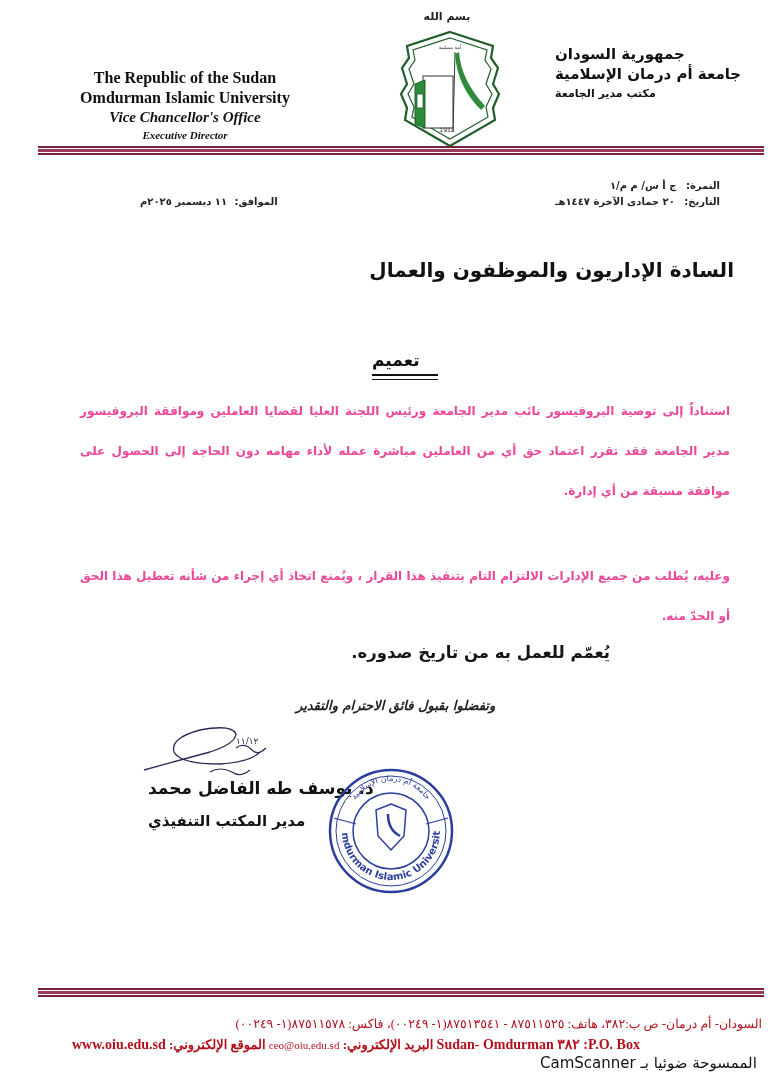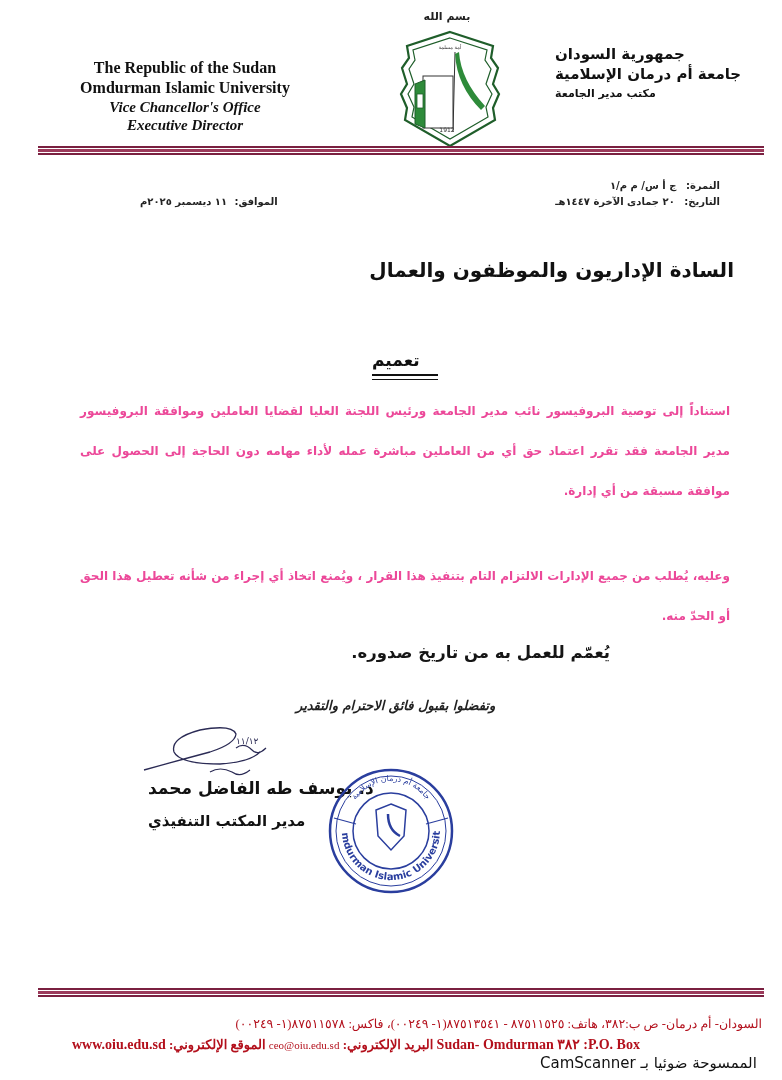--- a/index.html
+++ b/index.html
@@ -4,24 +4,24 @@
   <style>
     html, body { margin: 0; padding: 0; }
     body {
       width: 782px; height: 1080px; background: #ffffff; position: relative; overflow: hidden;
       font-family: "DejaVu Sans", sans-serif; color: #111;
     }
     .abs { position: absolute; }
 
     
     .hdr-en { left: 60px; top: 58px; width: 250px; text-align: center; font-family: "Liberation Serif", serif; font-weight: bold; color: #111; }
-    .hdr-en .l1 { font-size: 16px; line-height: 20px; }
+    .hdr-en .l1 { font-size: 16px; line-height: 20px; margin-top: 10px; }
     .hdr-en .l2 { font-size: 16px; line-height: 20px; }
     .hdr-en .l3 { font-size: 15px; line-height: 18px; font-style: italic; }
-    .hdr-en .l4 { font-size: 15px; line-height: 18px; font-style: italic; }
+    .hdr-en .l4 { font-size: 11px; line-height: 18px; font-style: italic; }
 
     
     .hdr-ar { left: 555px; top: 44px; width: 190px; text-align: left; direction: rtl; font-family: "DejaVu Sans", sans-serif; font-weight: bold; color: #111; }
     .hdr-ar .l1 { font-size: 15px; line-height: 20px; }
     .hdr-ar .l2 { font-size: 15px; line-height: 21px; }
     .hdr-ar .l3 { font-size: 11px; line-height: 18px; }
     .hdr-ar .l4 { font-size: 14px; line-height: 20px; }
 
     
     .basmala { left: 412px; top: 4px; width: 70px; height: 26px; font-size: 11px; font-weight: bold; direction: rtl; text-align: center; line-height: 26px; color: #222; letter-spacing: -1px; }

